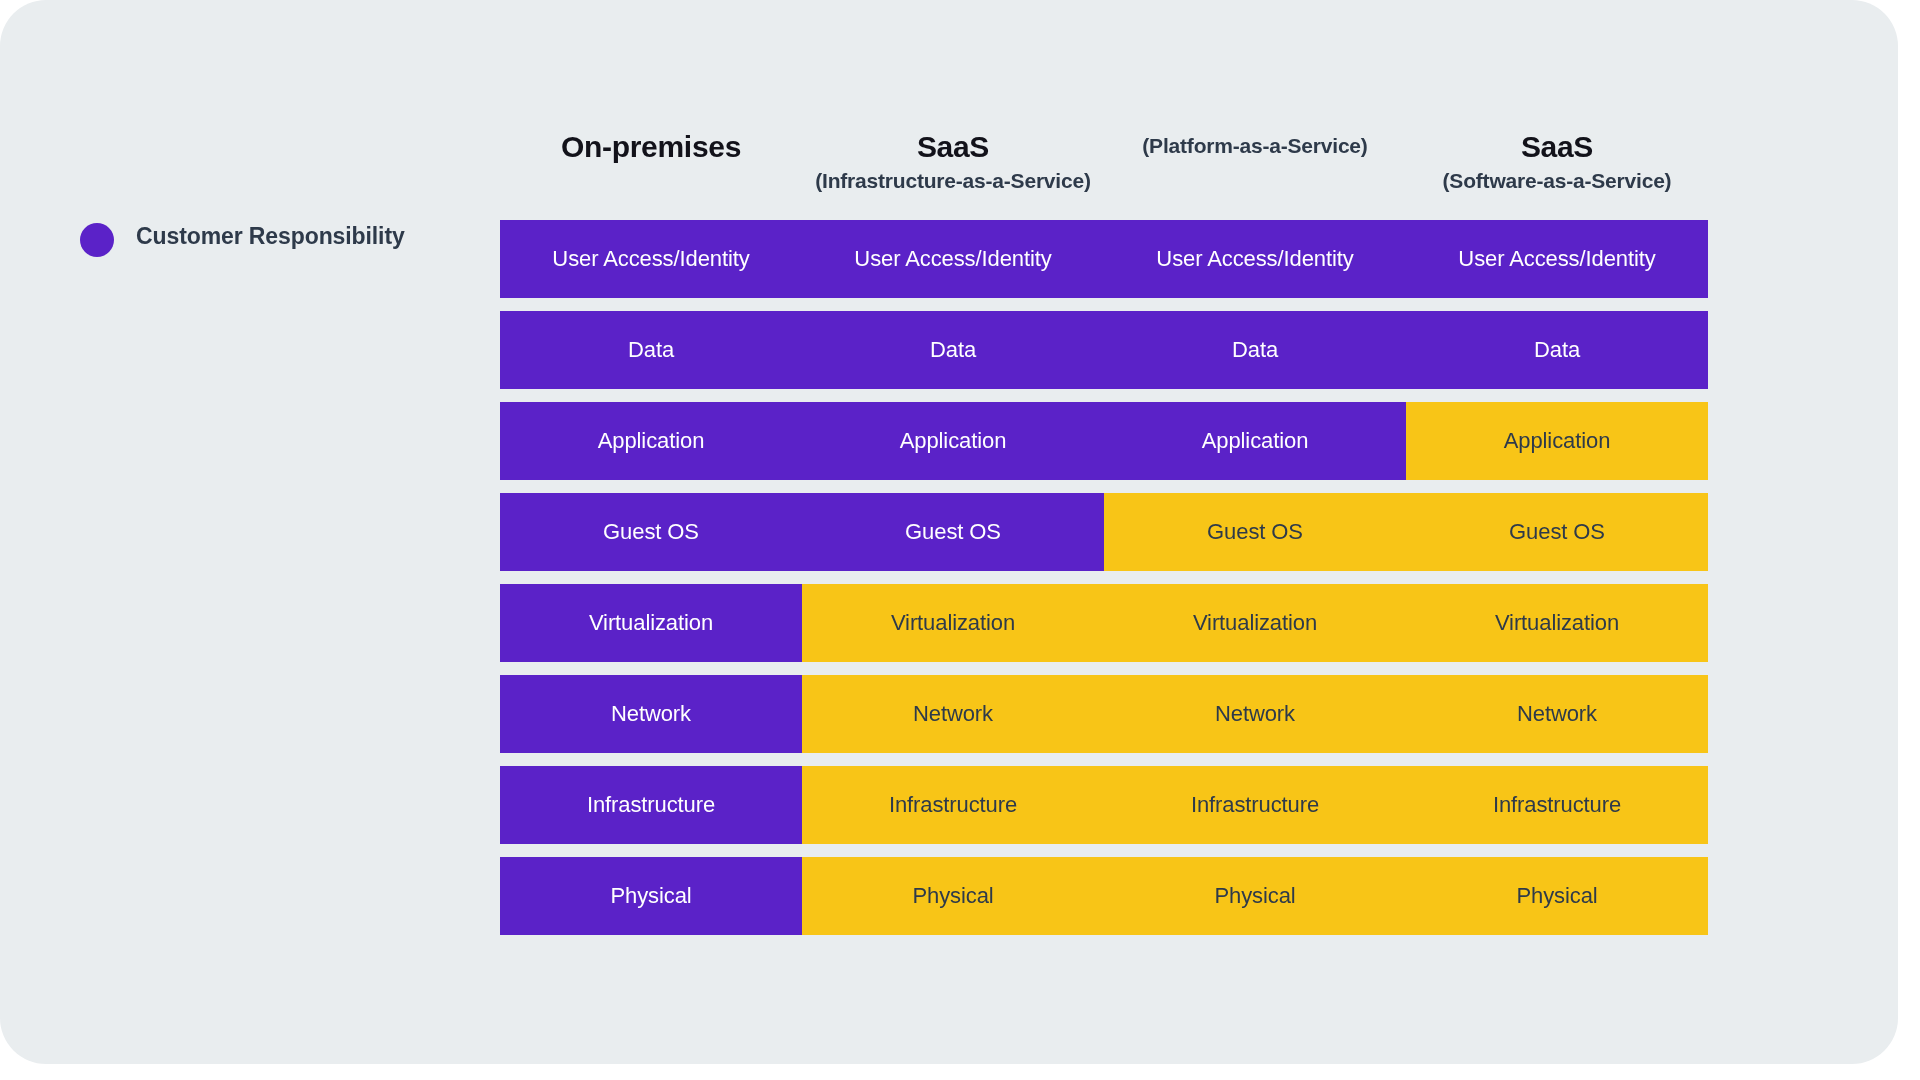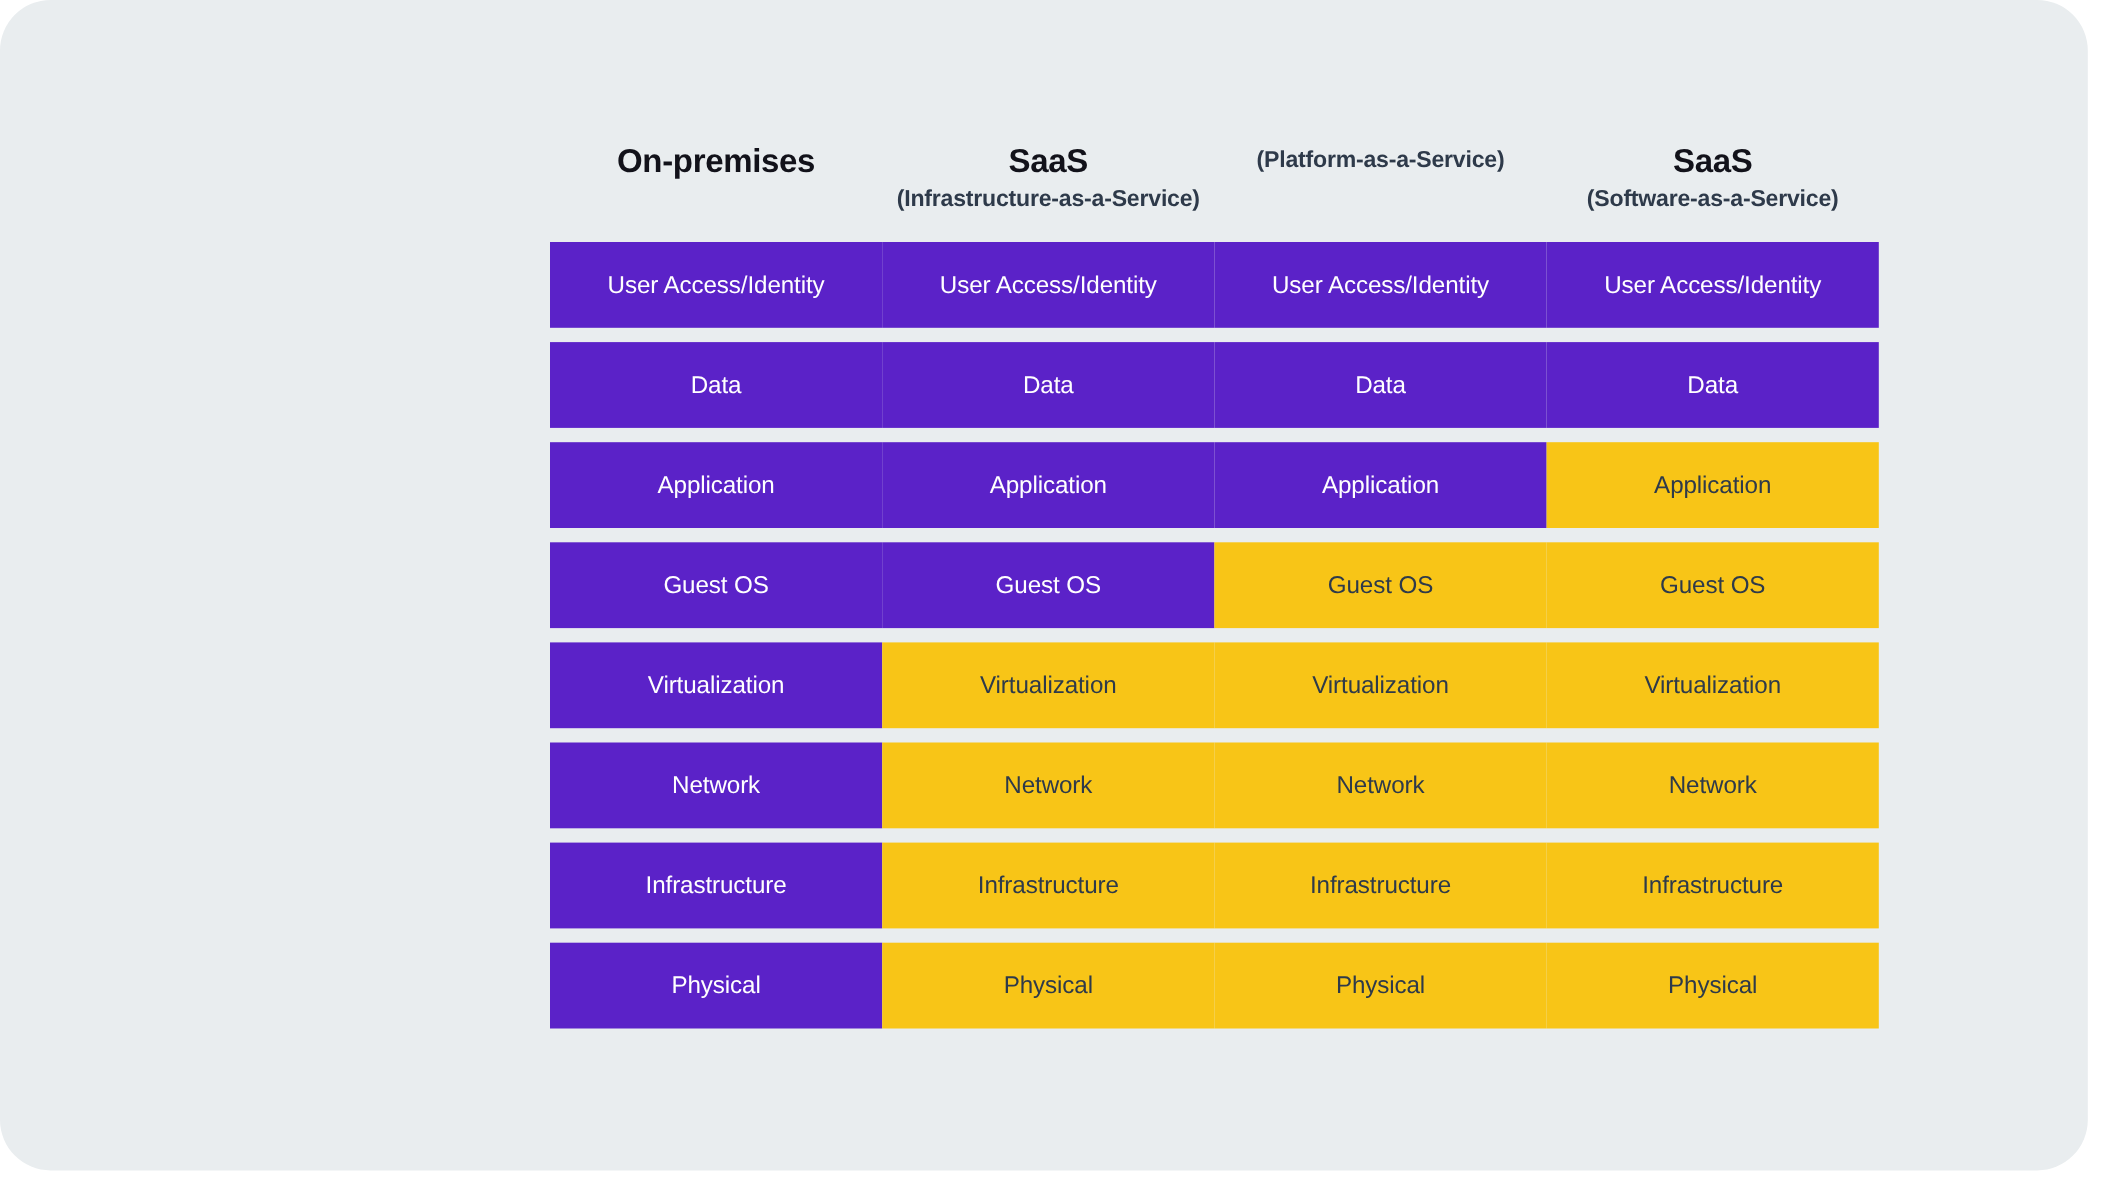--- a/index.html
+++ b/index.html
@@ -113,20 +113,24 @@
     background: #f8c517;
     color: #2e3a4a;
   }
 </style>
 </head>
 <body>
 
 <div id="card">
 
   <div id="legend">
+      <div class="legend-row">
+        <span class="legend-dot" style="background: rgb(91, 34, 200);"></span>
+        <span class="legend-label">Customer Responsibility</span>
+      </div>
     </div>
 
   <div id="matrix">
       <div class="column">
         <div class="col-head">
           <div class="col-title">On-premises</div>
         </div>
         <div class="cells">
           <div class="cell customer">User Access/Identity</div>
           <div class="cell customer">Data</div>

